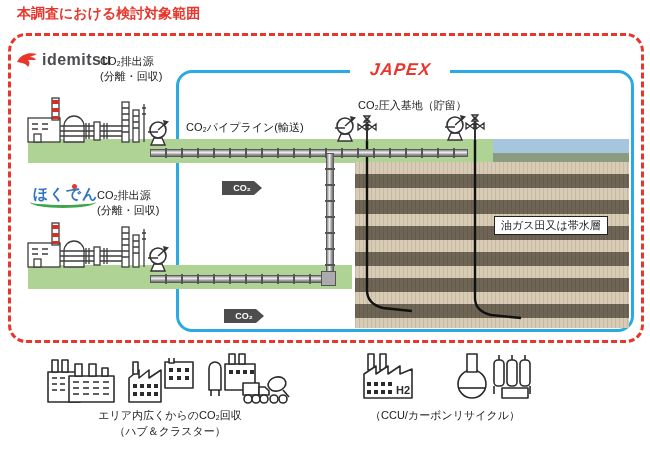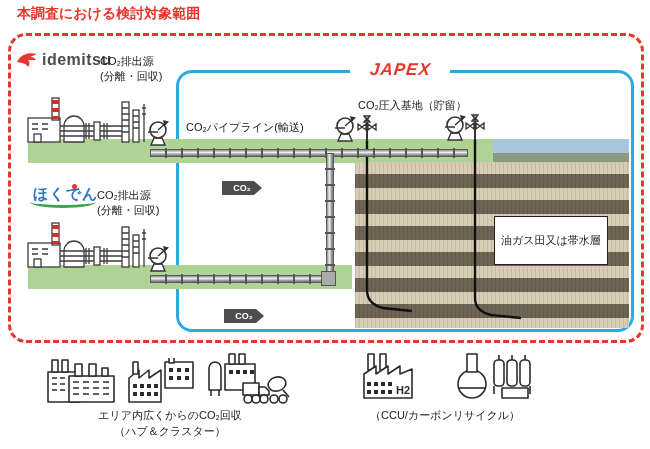--- a/index.html
+++ b/index.html
@@ -43,21 +43,21 @@
   .elbow{left:321px;top:271px;width:15px;height:15px;background:#ababab;border:1px solid #555;z-index:3;}
   .co2badge{width:40px;height:14px;line-height:14px;text-align:center;background:var(--badge-gray);
     color:#fff;font-size:9px;font-weight:bold;z-index:4;
     clip-path:polygon(0 0,80% 0,100% 50%,80% 100%,0 100%);margin-top:23px;}
   .b1{left:222px;top:158px;} .b2{left:224px;top:286px;}
   .lbl{font-size:11px;color:var(--ink);white-space:nowrap;z-index:5;line-height:15px;}
   .lbl-pipeline{left:186px;top:120px;}
   .lbl-inject{left:358px;top:98px;}
   .lbl-src1{left:100px;top:54px;}
   .lbl-src2{left:97px;top:188px;}
-  .lbl-reservoir{left:494px;top:216px;background:#fff;border:1px solid #222;padding:16px 6px;font-size:11px;z-index:5;white-space:nowrap;}
+  .lbl-reservoir{left:494px;top:216px;background:#fff;border:1px solid #222;padding:1px 6px;font-size:11px;z-index:5;white-space:nowrap;}
   .idemitsu{left:16px;top:50px;display:flex;align-items:center;gap:4px;z-index:5;}
   .idemitsu .word{font-size:16px;font-weight:bold;color:#4b4b50;letter-spacing:.5px;}
   .hokuden-word{left:33px;top:185px;font-size:15px;font-weight:bold;color:var(--hokuden-blue);z-index:5;letter-spacing:1px;}
   .hokuden-arc{left:30px;top:196px;width:66px;height:12px;border-bottom:3px solid var(--hokuden-green);border-radius:50%;z-index:5;}
   .hokuden-dot{left:72px;top:184px;width:5px;height:5px;border-radius:50%;background:var(--logo-red);z-index:6;}
   .factory{z-index:4;} .f1{left:26px;top:96px;} .f2{left:26px;top:221px;}
   .pump{z-index:4;} .pm-f1{left:146px;top:118px;} .pm-f2{left:146px;top:244px;}
   .pm-i1{left:333px;top:114px;} .pm-i2{left:443px;top:113px;}
   .wellhead{z-index:4;} .wh1{left:356px;top:115px;} .wh2{left:464px;top:114px;}
   .icons-row{display:flex;align-items:flex-end;z-index:1;}

